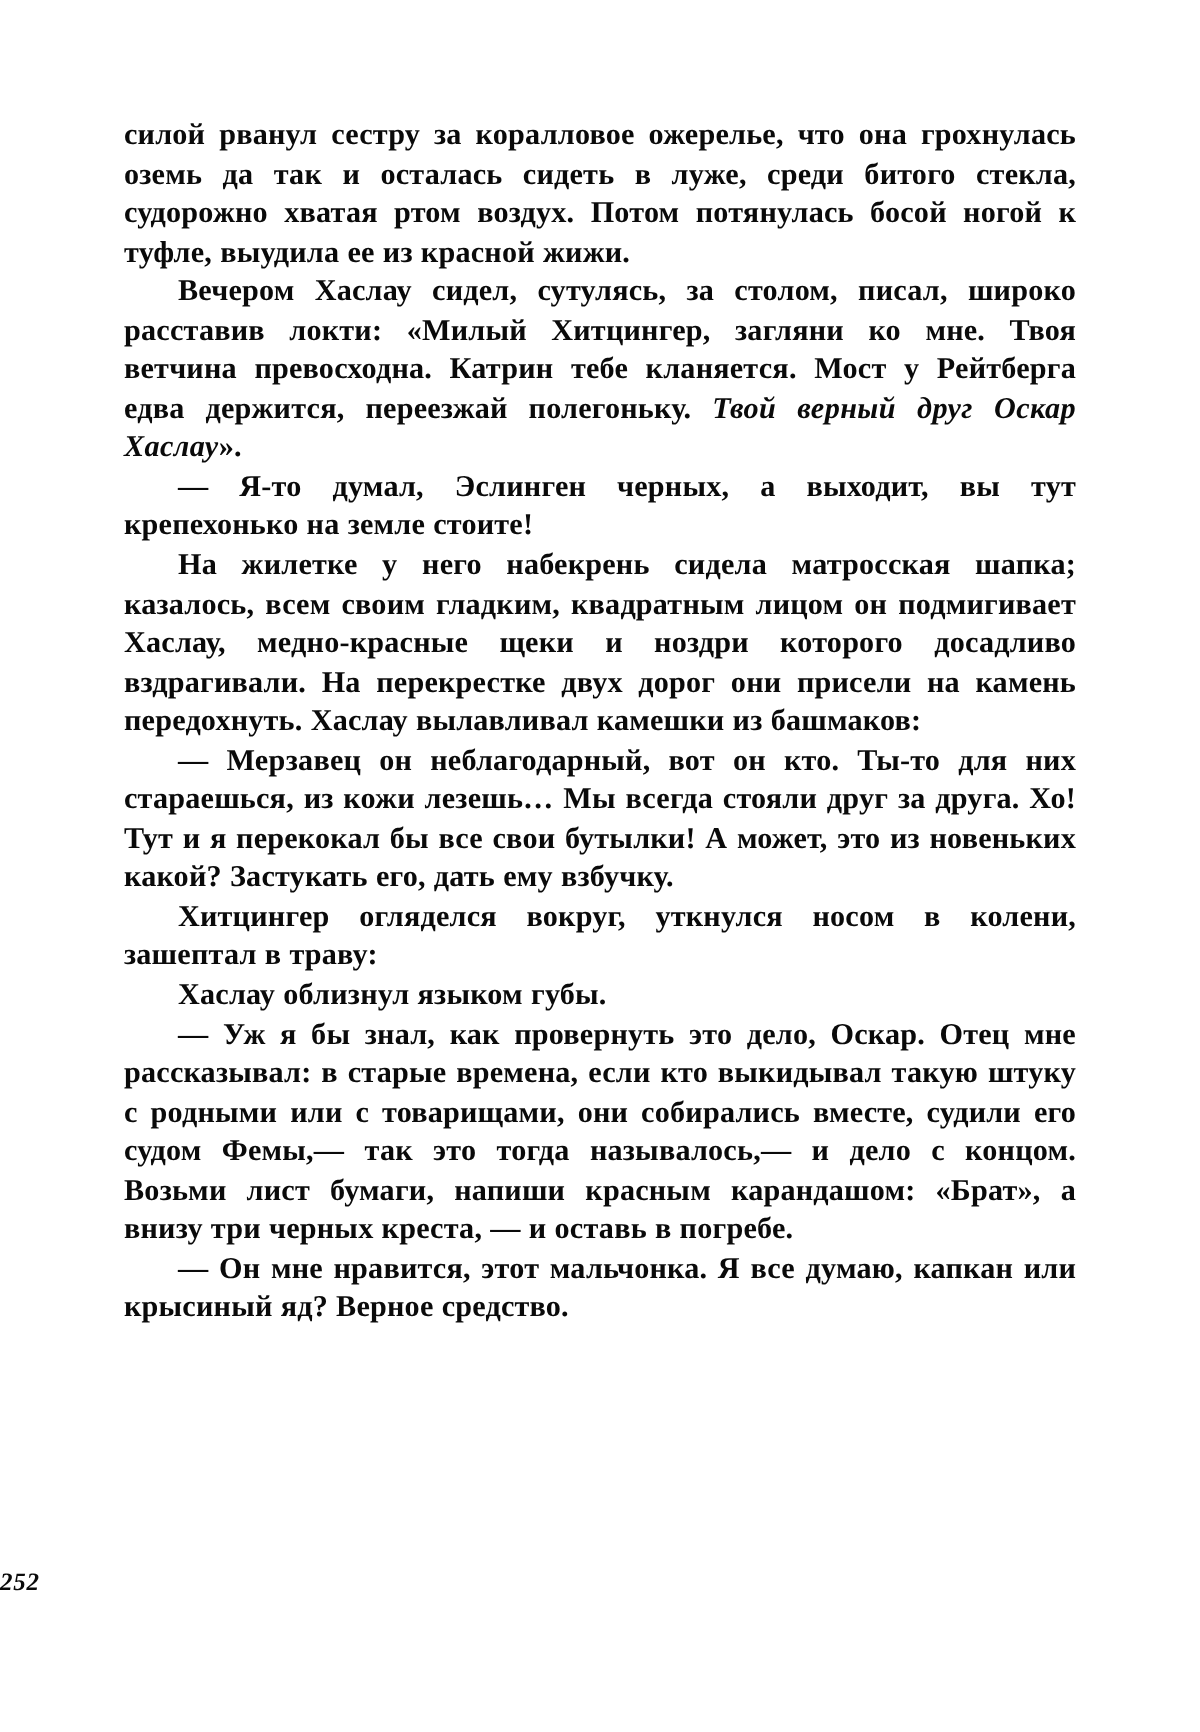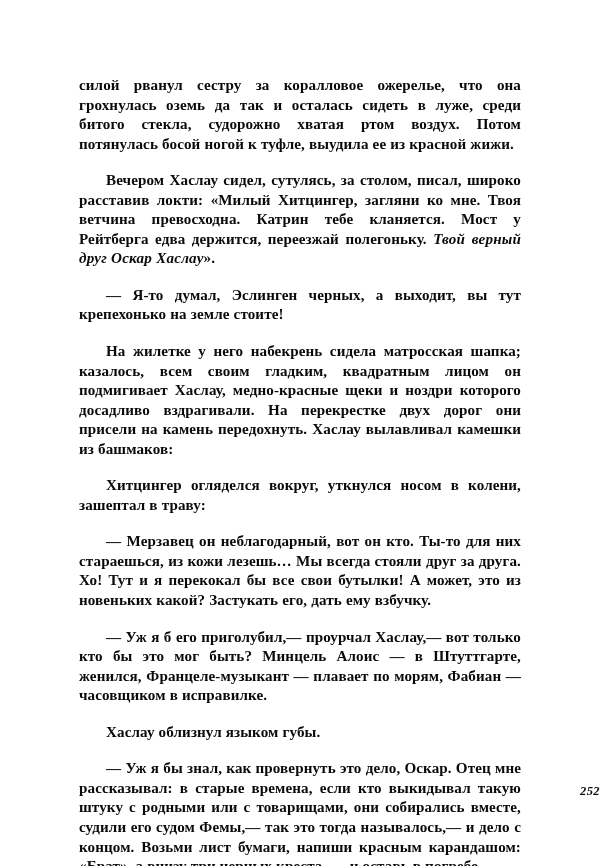--- a/index.html
+++ b/index.html
@@ -29,21 +29,21 @@
 
   
   .textblock {
     position: absolute;
     left: 62px;
     top: 59px;
     width: 476px;
   }
 
   .para {
-    margin: 17px;
+    margin: 0;
     font-size: 15.1px;
     line-height: 19.55px;
     font-weight: bold;
     text-align: justify;
     text-align-last: left;
     letter-spacing: 0.1px;
     word-spacing: 0.2px;
     hyphens: manual;
     -webkit-hyphens: manual;
   }
@@ -65,21 +65,21 @@
     font-style: italic;
     font-weight: bold;
     letter-spacing: 0.2px;
   }
 
   .folio {
     position: absolute;
     left: 0;
     top: 784px;
     width: 600px;
-    text-align: right;
+    text-align: left;
     font-size: 12.5px;
     font-weight: bold;
     font-style: italic;
     letter-spacing: 0.4px;
   }
 </style>
 </head>
 <body>
 
 <div class="page">
@@ -89,25 +89,24 @@
     <p class="para cont">силой рванул сестру за коралловое ожерелье, что она грохнулась оземь да так и осталась сидеть в луже, среди битого стекла, судорожно хватая ртом воздух. Потом потянулась босой ногой к туфле, выудила ее из красной жижи.</p>
 
     <p class="para indent"><span>Вечером Хаслау сидел, сутулясь, за столом, писал, широко расставив локти: «Милый Хитцингер, загляни ко мне. Твоя ветчина превосходна. Катрин тебе кланяется. Мост у Рейтберга едва держится, переезжай полегоньку. </span><span class="italic">Твой верный друг Оскар Хаслау</span><span>».</span></p>
 
 
     <p class="para dialogue">— Я-то думал, Эслинген черных, а выходит, вы тут крепехонько на земле стоите!</p>
 
     <p class="para indent">На жилетке у него набекрень сидела матросская шапка; казалось, всем своим гладким, квадратным лицом он подмигивает Хаслау, медно-красные щеки и ноздри которого досадливо вздрагивали. На перекрестке двух дорог они присели на камень передохнуть. Хаслау вылавливал камешки из башмаков:</p>
 
 
+    <p class="para dialogue">— Мерзавец он неблагодарный, вот он кто. Ты-то для них стараешься, из кожи лезешь… Мы всегда стояли друг за друга. Хо! Тут и я перекокал бы все свои бутылки! А может, это из новеньких какой? Застукать его, дать ему взбучку.</p>
+
     <p class="para indent">Хитцингер огляделся вокруг, уткнулся носом в колени, зашептал в траву:</p>
 
-    <p class="para dialogue">— Мерзавец он неблагодарный, вот он кто. Ты-то для них стараешься, из кожи лезешь… Мы всегда стояли друг за друга. Хо! Тут и я перекокал бы все свои бутылки! А может, это из новеньких какой? Застукать его, дать ему взбучку.</p>
-
-    <p class="para dialogue">— Уж я б его приголубил,— проурчал Хаслау,— вот только кто бы это мог быть? Минцель Алоис — в Штуттгарте, женился, Францеле-музыкант — плавает по морям, Фабиан — часовщиком в исправилке.</p>
 
 
     <p class="para indent">Хаслау облизнул языком губы.</p>
 
     <p class="para dialogue">— Уж я бы знал, как провернуть это дело, Оскар. Отец мне рассказывал: в старые времена, если кто выкидывал такую штуку с родными или с товарищами, они собирались вместе, судили его судом Фемы,— так это тогда называлось,— и дело с концом. Возьми лист бумаги, напиши красным карандашом: «Брат», а внизу три черных креста, — и оставь в погребе.</p>
 
     <p class="para dialogue">— Он мне нравится, этот мальчонка. Я все думаю, капкан или крысиный яд? Верное средство.</p>
 
   </div>
 

